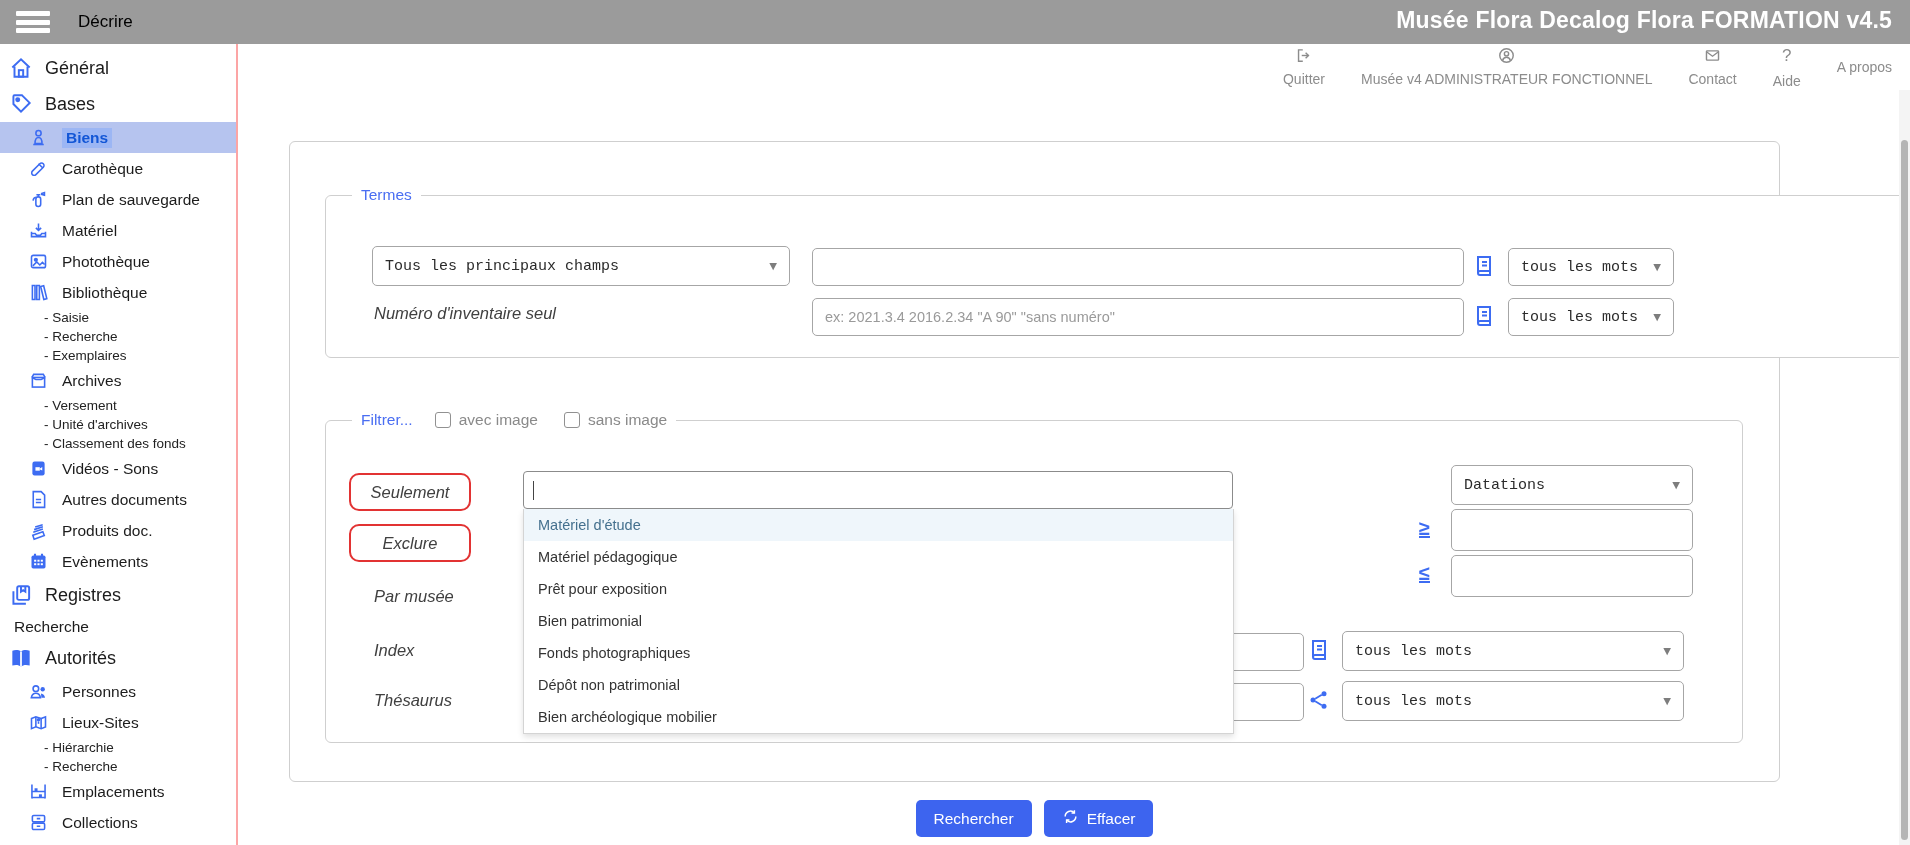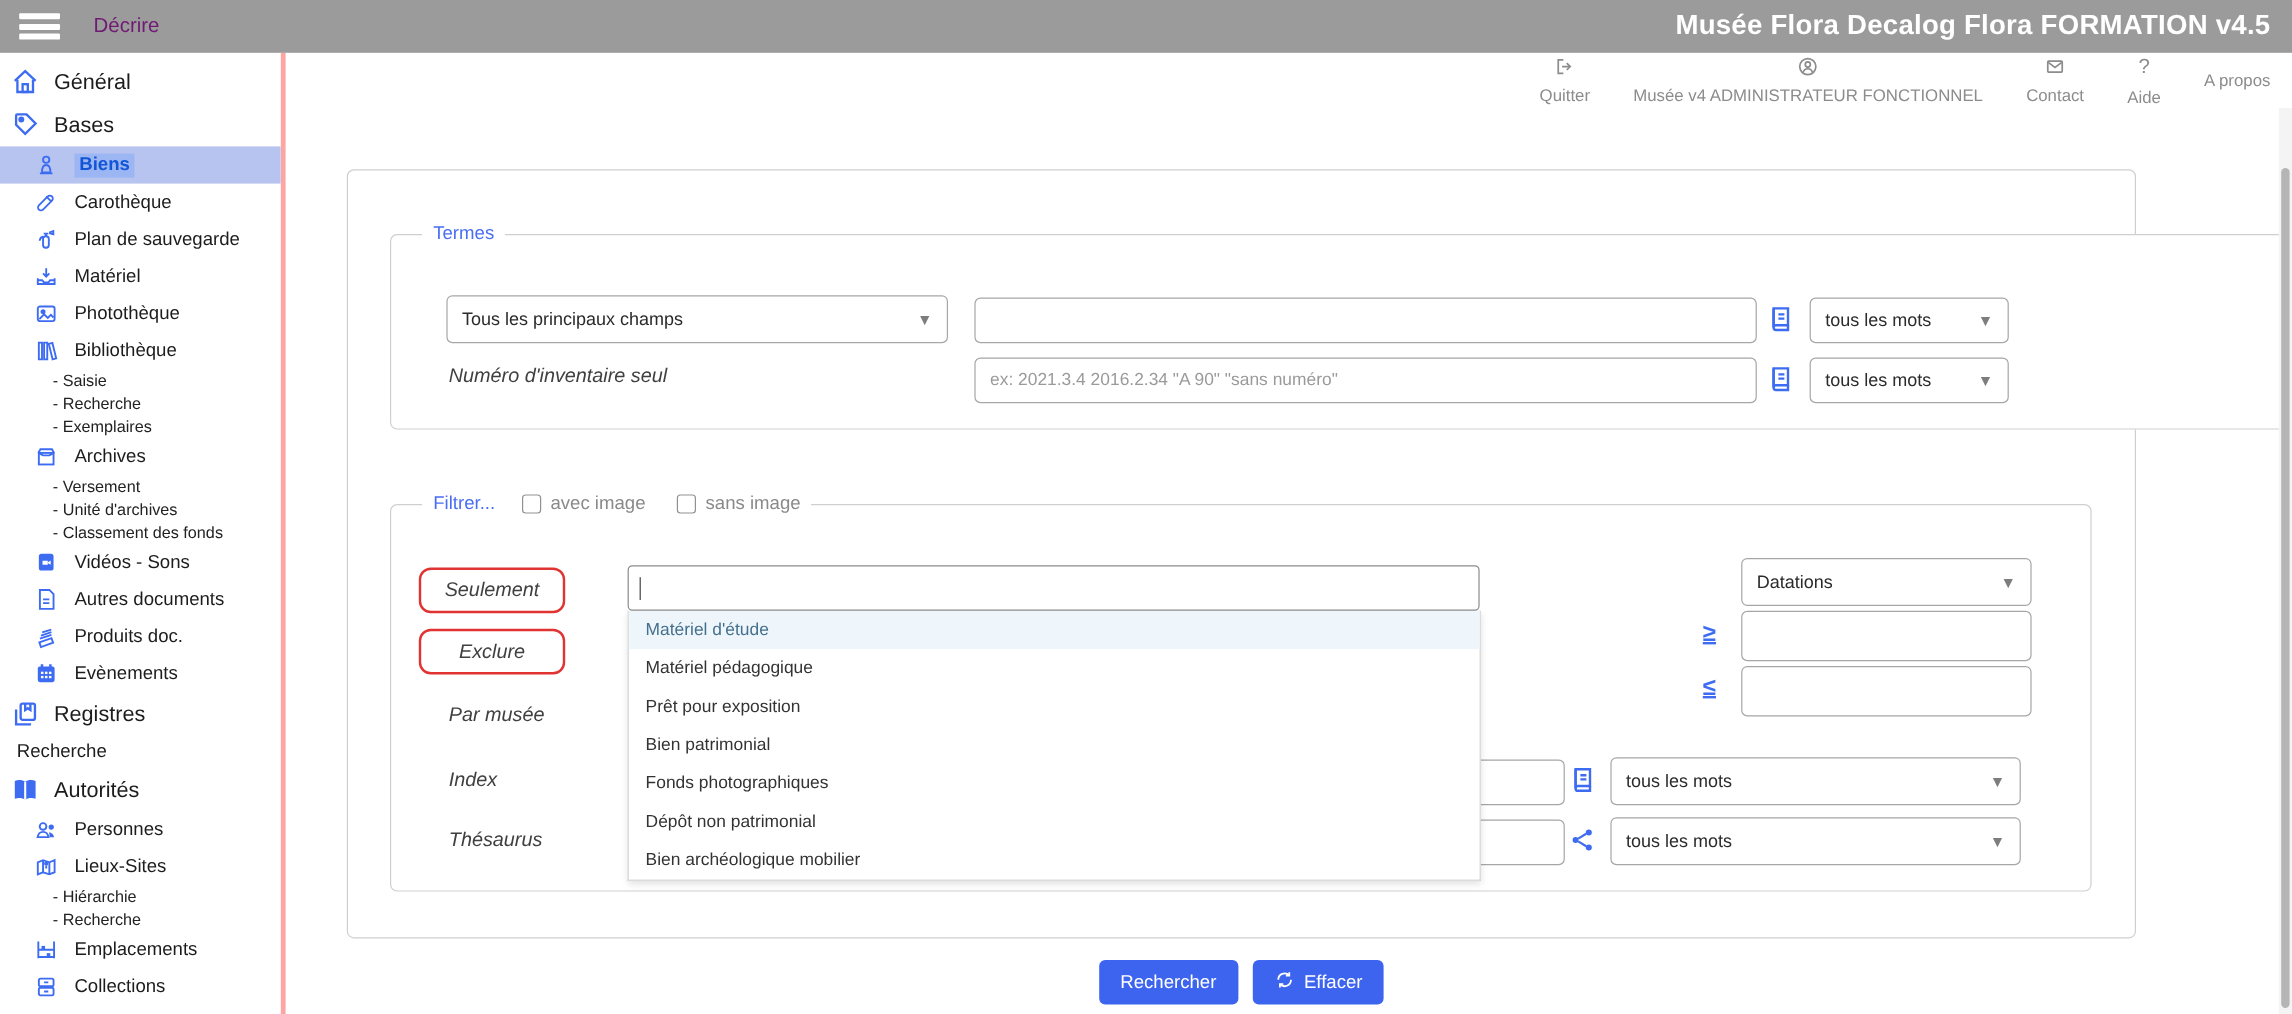--- a/index.html
+++ b/index.html
@@ -5,36 +5,36 @@
   * { margin:0; padding:0; box-sizing:border-box; }
   html,body { width:1910px; height:845px; overflow:hidden; background:#fff;
               font-family:"Liberation Sans", sans-serif; }
 
   
   .topbar { position:absolute; left:0; top:0; width:1910px; height:44px;
             background:#9b9b9b; display:flex; align-items:center; z-index:20; }
   .hamburger { width:34px; height:22px; margin-left:16px; display:flex;
                flex-direction:column; justify-content:space-between; cursor:pointer; }
   .hamburger span { display:block; height:5px; background:#fff; border-radius:1px; }
-  .topbar-module { color:#701a75; font-size:17px; margin-left:28px; }
+  .topbar-module { color:#000000; font-size:17px; margin-left:28px; }
   .app-title { position:absolute; right:18px; top:7px; color:#fff; font-size:23px;
                font-weight:bold; letter-spacing:.2px; }
 
   
   .subheader { position:absolute; left:238px; top:44px; width:1672px; height:46px;
                background:#fff; display:flex; align-items:center; justify-content:flex-end;
                gap:36px; padding-right:18px; }
   .subitem { display:flex; align-items:center; gap:7px; color:#8c8c8c; font-size:14px;
              cursor:pointer; white-space:nowrap;flex-direction:column; }
   .subitem svg { display:block; }
   .qmark { font-size:17px; color:#8c8c8c; }
 
   
   .sidebar { position:absolute; left:0; top:44px; width:238px; height:801px;
-             background:#fff; border-right:4px solid #fca5a5; padding-top:6px;
+             background:#fff; border-right:2px solid #fca5a5; padding-top:6px;
              overflow:hidden; }
   .nav-item { display:flex; align-items:center; cursor:pointer; color:#1c1c1c; }
   .nav-item .nav-icon { flex:0 0 auto; display:flex; align-items:center; }
   .lvl1 { font-size:18px; padding:4px 6px 4px 8px; gap:11px; height:36px; }
   .lvl1 .nav-icon svg { width:26px; height:26px; }
   .lvl2 { font-size:15.5px; padding:3px 6px 3px 28px; gap:13px; height:31px; }
   .lvl2 .nav-icon svg { width:21px; height:21px; }
   .lvl3 { font-size:13.5px; padding:1px 6px 1px 44px; height:19px; color:#222; }
   .lvl4 { font-size:15.5px; padding:3px 6px 3px 14px; height:27px; }
   .nav-item.selected { background:#b6c4ef; }
@@ -47,21 +47,21 @@
   legend.blue, .blue-text { color:#4a6ef2; }
   .fs-outer { left:289px; top:141px; width:1491px; height:641px; }
   .fs-termes { left:35px; top:44px; width:1606px; height:172px; }
   .fs-filter { left:35px; top:269px; width:1418px; height:332px; }
 
   .plus-btn { width:30px; height:30px; border:none; background:transparent; cursor:pointer;
               display:flex; align-items:center; padding:0; }
 
   .select { position:absolute; border:1px solid #a6a6a6; border-radius:5px; background:#fff;
             display:flex; align-items:center; padding:0 12px; font-size:15px; color:#2b2b2b;
-            cursor:pointer; }
+            cursor:pointer;font-family:Liberation Mono, monospace; }
   .select .caret { margin-left:auto; color:#7d7d7d; font-size:13px; }
   .tinput { position:absolute; border:1px solid #a6a6a6; border-radius:5px; background:#fff;
             font-size:14.5px; color:#333; padding:0 12px;
             font-family:"Liberation Sans", sans-serif; }
   .tinput::placeholder { color:#9a9a9a; opacity:1; }
   .icon-btn { position:absolute; width:26px; height:26px; border:none; background:transparent;
               padding:0; cursor:pointer; display:flex; align-items:center; }
   .icon-btn svg { width:24px; height:24px; }
 
   .ilabel { position:absolute; font-style:italic; color:#404040; font-size:16.5px; white-space:nowrap; }

